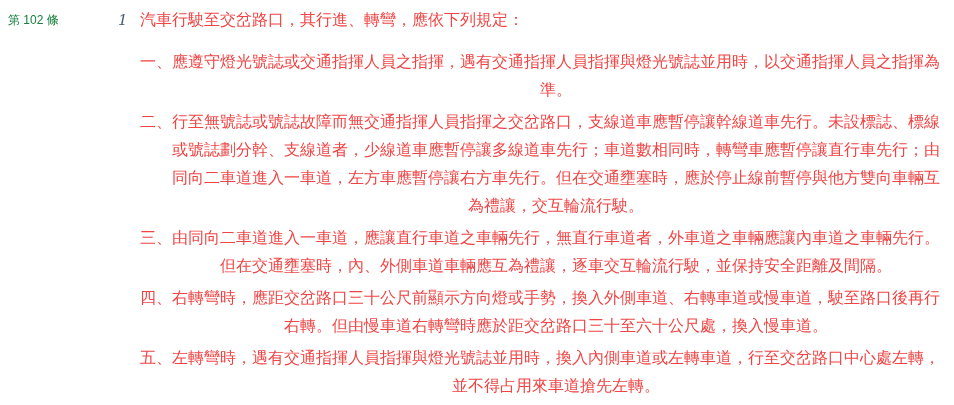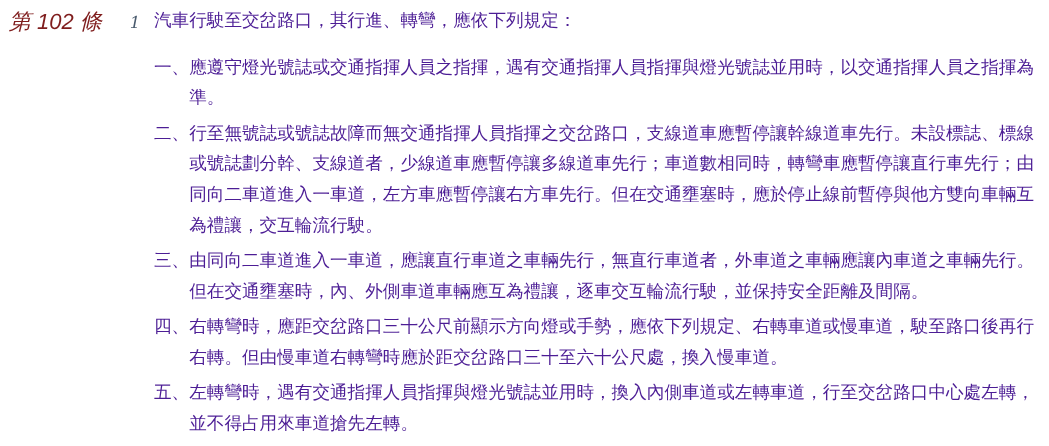--- a/index.html
+++ b/index.html
@@ -17,60 +17,60 @@
   }
   .row {
     display: flex;
     align-items: flex-start;
     padding: 6px 8px 0 8px;
     box-sizing: border-box;
   }
   .article-label {
     flex: none;
     width: 110px;
-    color: #7f1d1d;
-    font-size: 20px;
+    color: #15803d;
+    font-size: 12px;
     line-height: 28px;
     white-space: nowrap;
     cursor: pointer;
-    font-style: italic;
   }
   .para-no {
     flex: none;
     width: 22px;
     font-family: "DejaVu Serif", "Liberation Serif", serif;
     font-style: italic;
     font-size: 15px;
     line-height: 28px;
     color: #4a5b6e;
   }
   .content {
     flex: 1 1 auto;
     min-width: 0;
-    color: #4c1d95;
+    color: #ef4444;
     font-size: 16px;
     line-height: 28px;
     padding-right: 6px;
   }
   .intro {
     margin: 0 0 14px 0;
   }
   .item {
     display: flex;
     align-items: flex-start;
     margin: 0 0 4px 0;
   }
   .item .marker {
     flex: none;
     width: 32px;
     white-space: nowrap;
   }
   .item .itext {
     flex: 1 1 auto;
     min-width: 0;
+    text-align: center;
   }
 </style>
 </head>
 <body>
 
 <div class="page">
   <div class="row">
 
     <div class="article-label">第 102 條</div>
 
@@ -90,21 +90,21 @@
         <div class="itext">行至無號誌或號誌故障而無交通指揮人員指揮之交岔路口，支線道車應暫停讓幹線道車先行。未設標誌、標線或號誌劃分幹、支線道者，少線道車應暫停讓多線道車先行；車道數相同時，轉彎車應暫停讓直行車先行；由同向二車道進入一車道，左方車應暫停讓右方車先行。但在交通壅塞時，應於停止線前暫停與他方雙向車輛互為禮讓，交互輪流行駛。</div>
       </div>
 
       <div class="item">
         <span class="marker">三、</span>
         <div class="itext">由同向二車道進入一車道，應讓直行車道之車輛先行，無直行車道者，外車道之車輛應讓內車道之車輛先行。但在交通壅塞時，內、外側車道車輛應互為禮讓，逐車交互輪流行駛，並保持安全距離及間隔。</div>
       </div>
 
       <div class="item">
         <span class="marker">四、</span>
-        <div class="itext">右轉彎時，應距交岔路口三十公尺前顯示方向燈或手勢，應依下列規定、右轉車道或慢車道，駛至路口後再行右轉。但由慢車道右轉彎時應於距交岔路口三十至六十公尺處，換入慢車道。</div>
+        <div class="itext">右轉彎時，應距交岔路口三十公尺前顯示方向燈或手勢，換入外側車道、右轉車道或慢車道，駛至路口後再行右轉。但由慢車道右轉彎時應於距交岔路口三十至六十公尺處，換入慢車道。</div>
       </div>
 
       <div class="item">
         <span class="marker">五、</span>
         <div class="itext">左轉彎時，遇有交通指揮人員指揮與燈光號誌並用時，換入內側車道或左轉車道，行至交岔路口中心處左轉，並不得占用來車道搶先左轉。</div>
       </div>
 
     </div>
   </div>
 </div>

